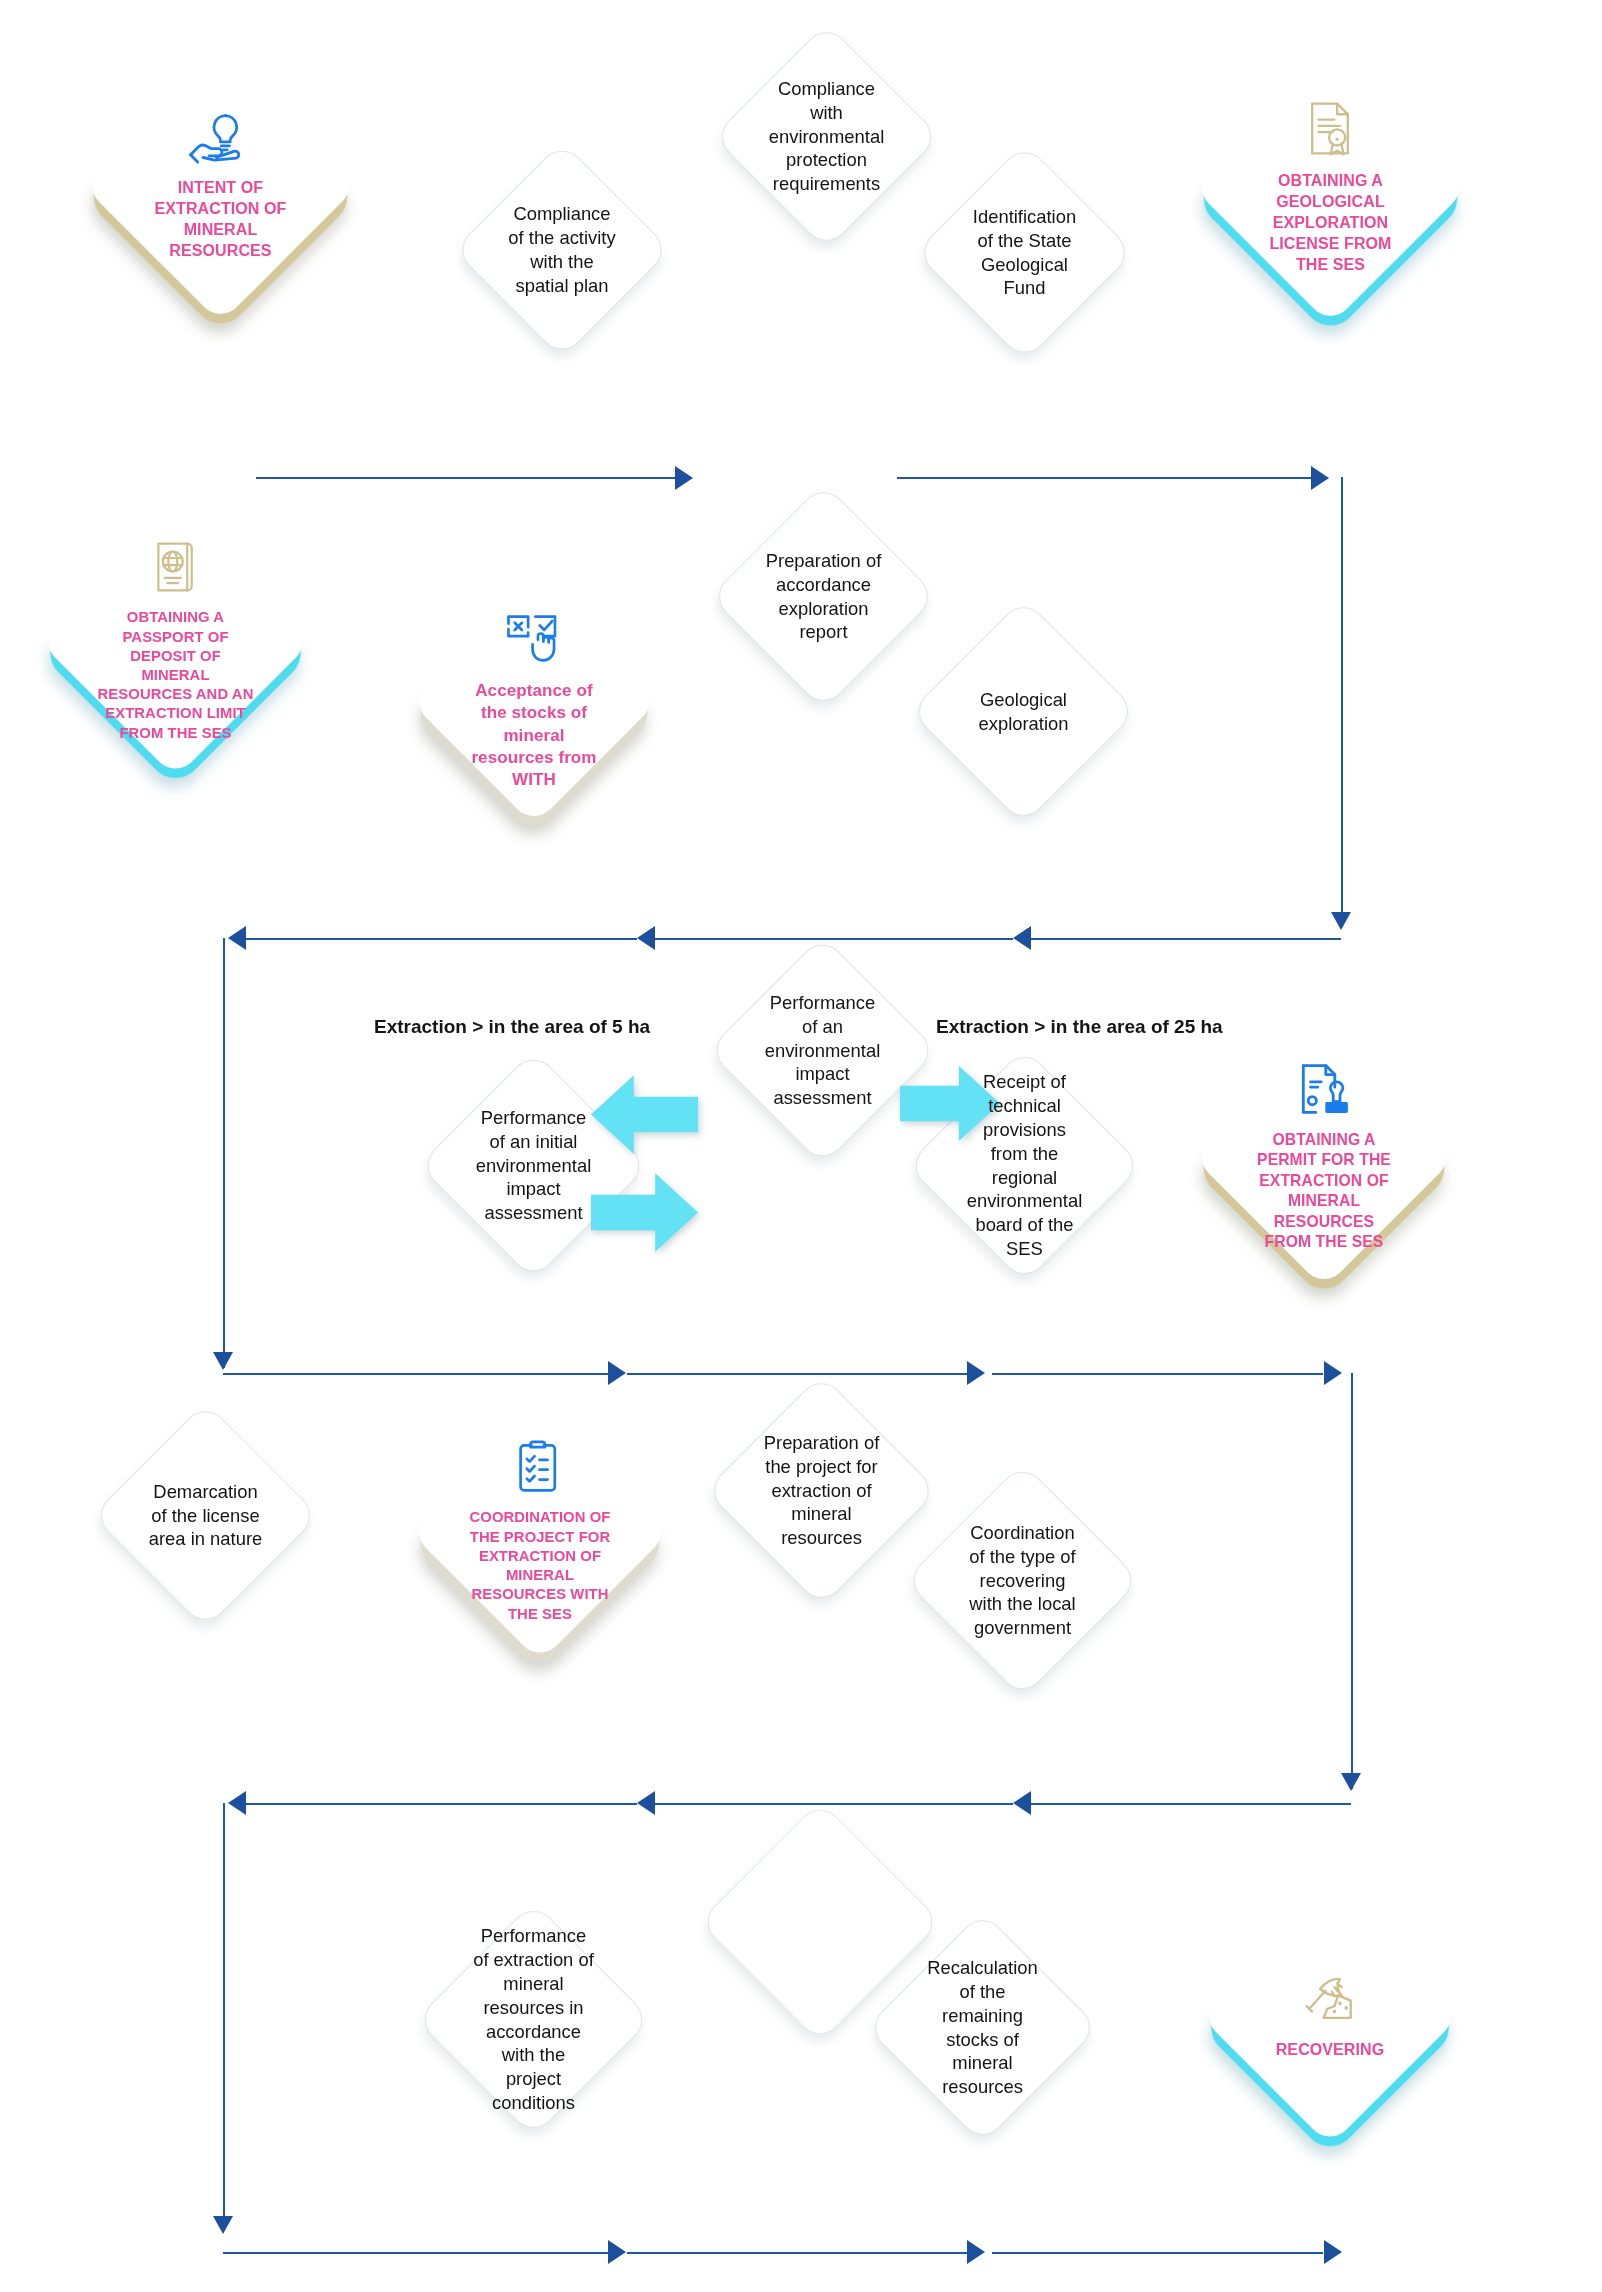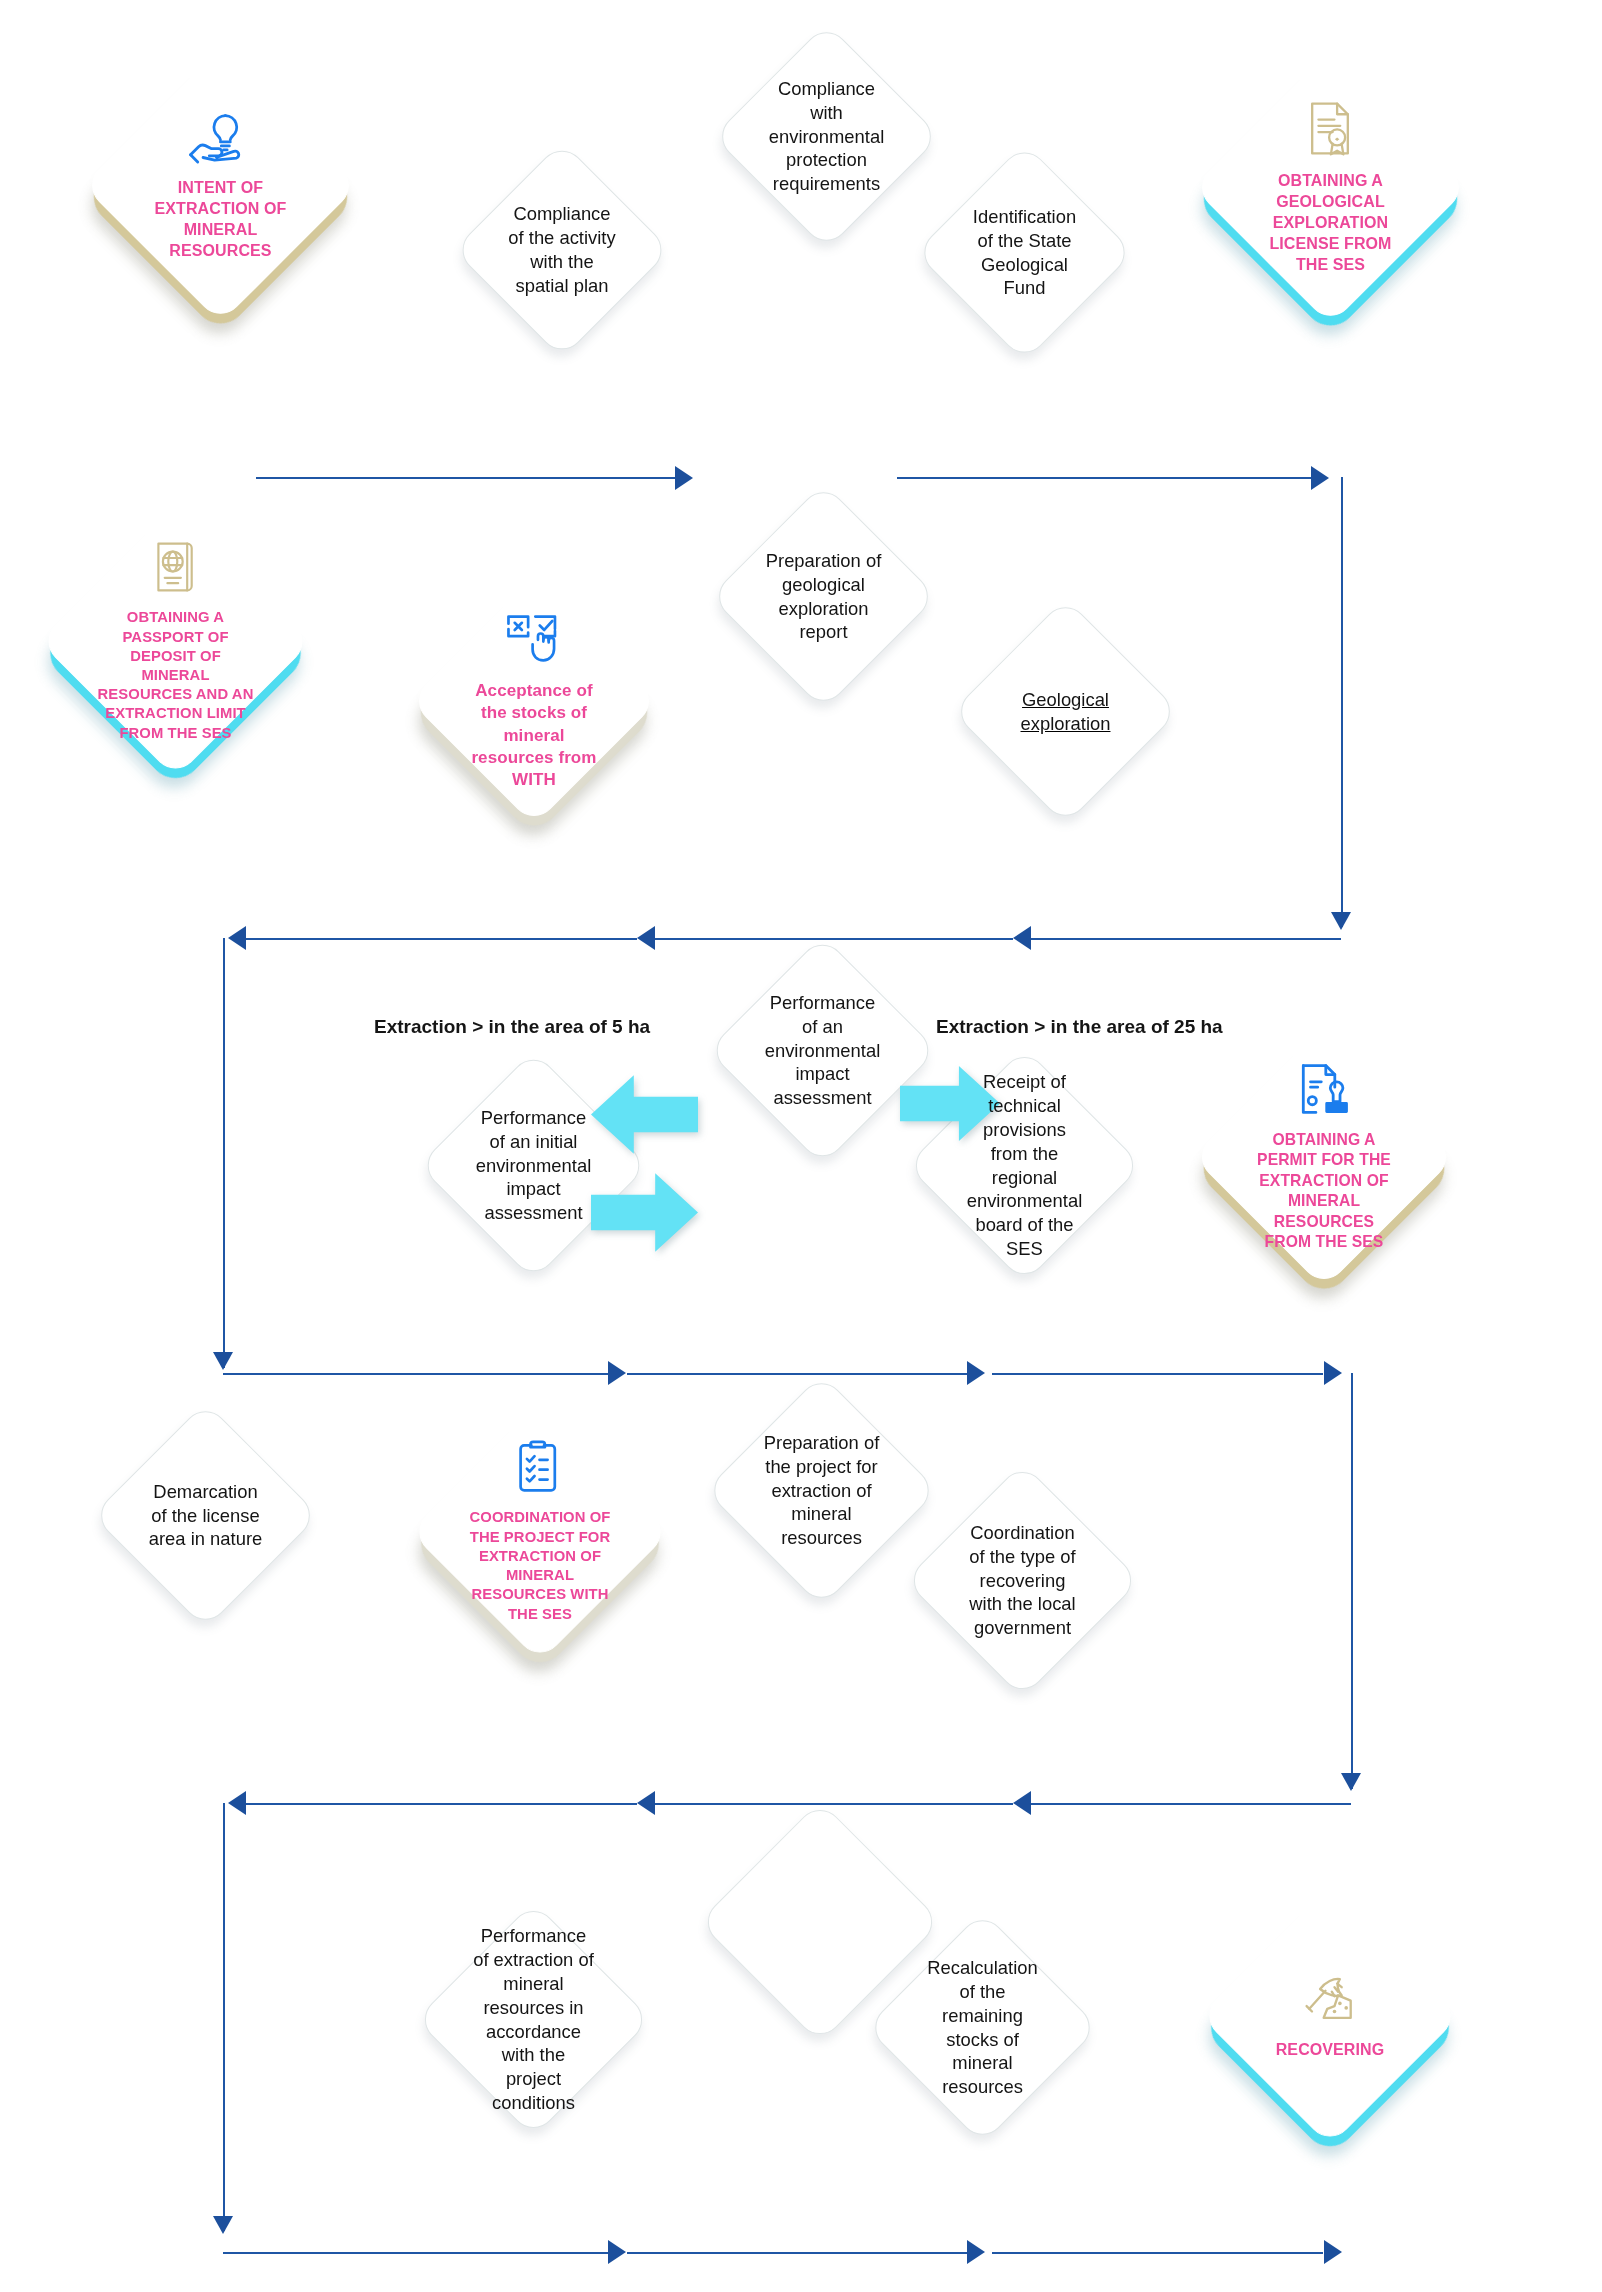--- a/index.html
+++ b/index.html
@@ -217,24 +217,24 @@
           <path d="M44 32a3 3 0 0 1 6 0v3"></path>
           <path d="M50 33a3 3 0 0 1 6 0v9c0 7-5 13-12 13s-12-5-12-12v-6"></path>
         </svg>
       </span>
       <span>Acceptance of the stocks of mineral resources from WITH</span>
     </div>
   </div>
 
   <div class="node plain" style="left:743px;top:516px;width:161px;height:161px;">
     <div class="frame"></div>
-    <div class="content">Preparation of geological exploration report</div>
-  </div>
-
-  <div class="node plain" style="left:985px;top:631px;width:161px;height:161px;text-decoration:underline;">
+    <div class="content">Preparation of accordance exploration report</div>
+  </div>
+
+  <div class="node plain" style="left:943px;top:631px;width:161px;height:161px;">
     <div class="frame"></div>
     <div class="content">Geological exploration</div>
   </div>
 
   <div class="hline" style="left:246px;top:938px;width:391px;"></div>
   <div class="ah left" style="left:228px;top:926px;"></div>
 
   <div class="hline" style="left:655px;top:938px;width:358px;"></div>
   <div class="ah left" style="left:637px;top:926px;"></div>
 

